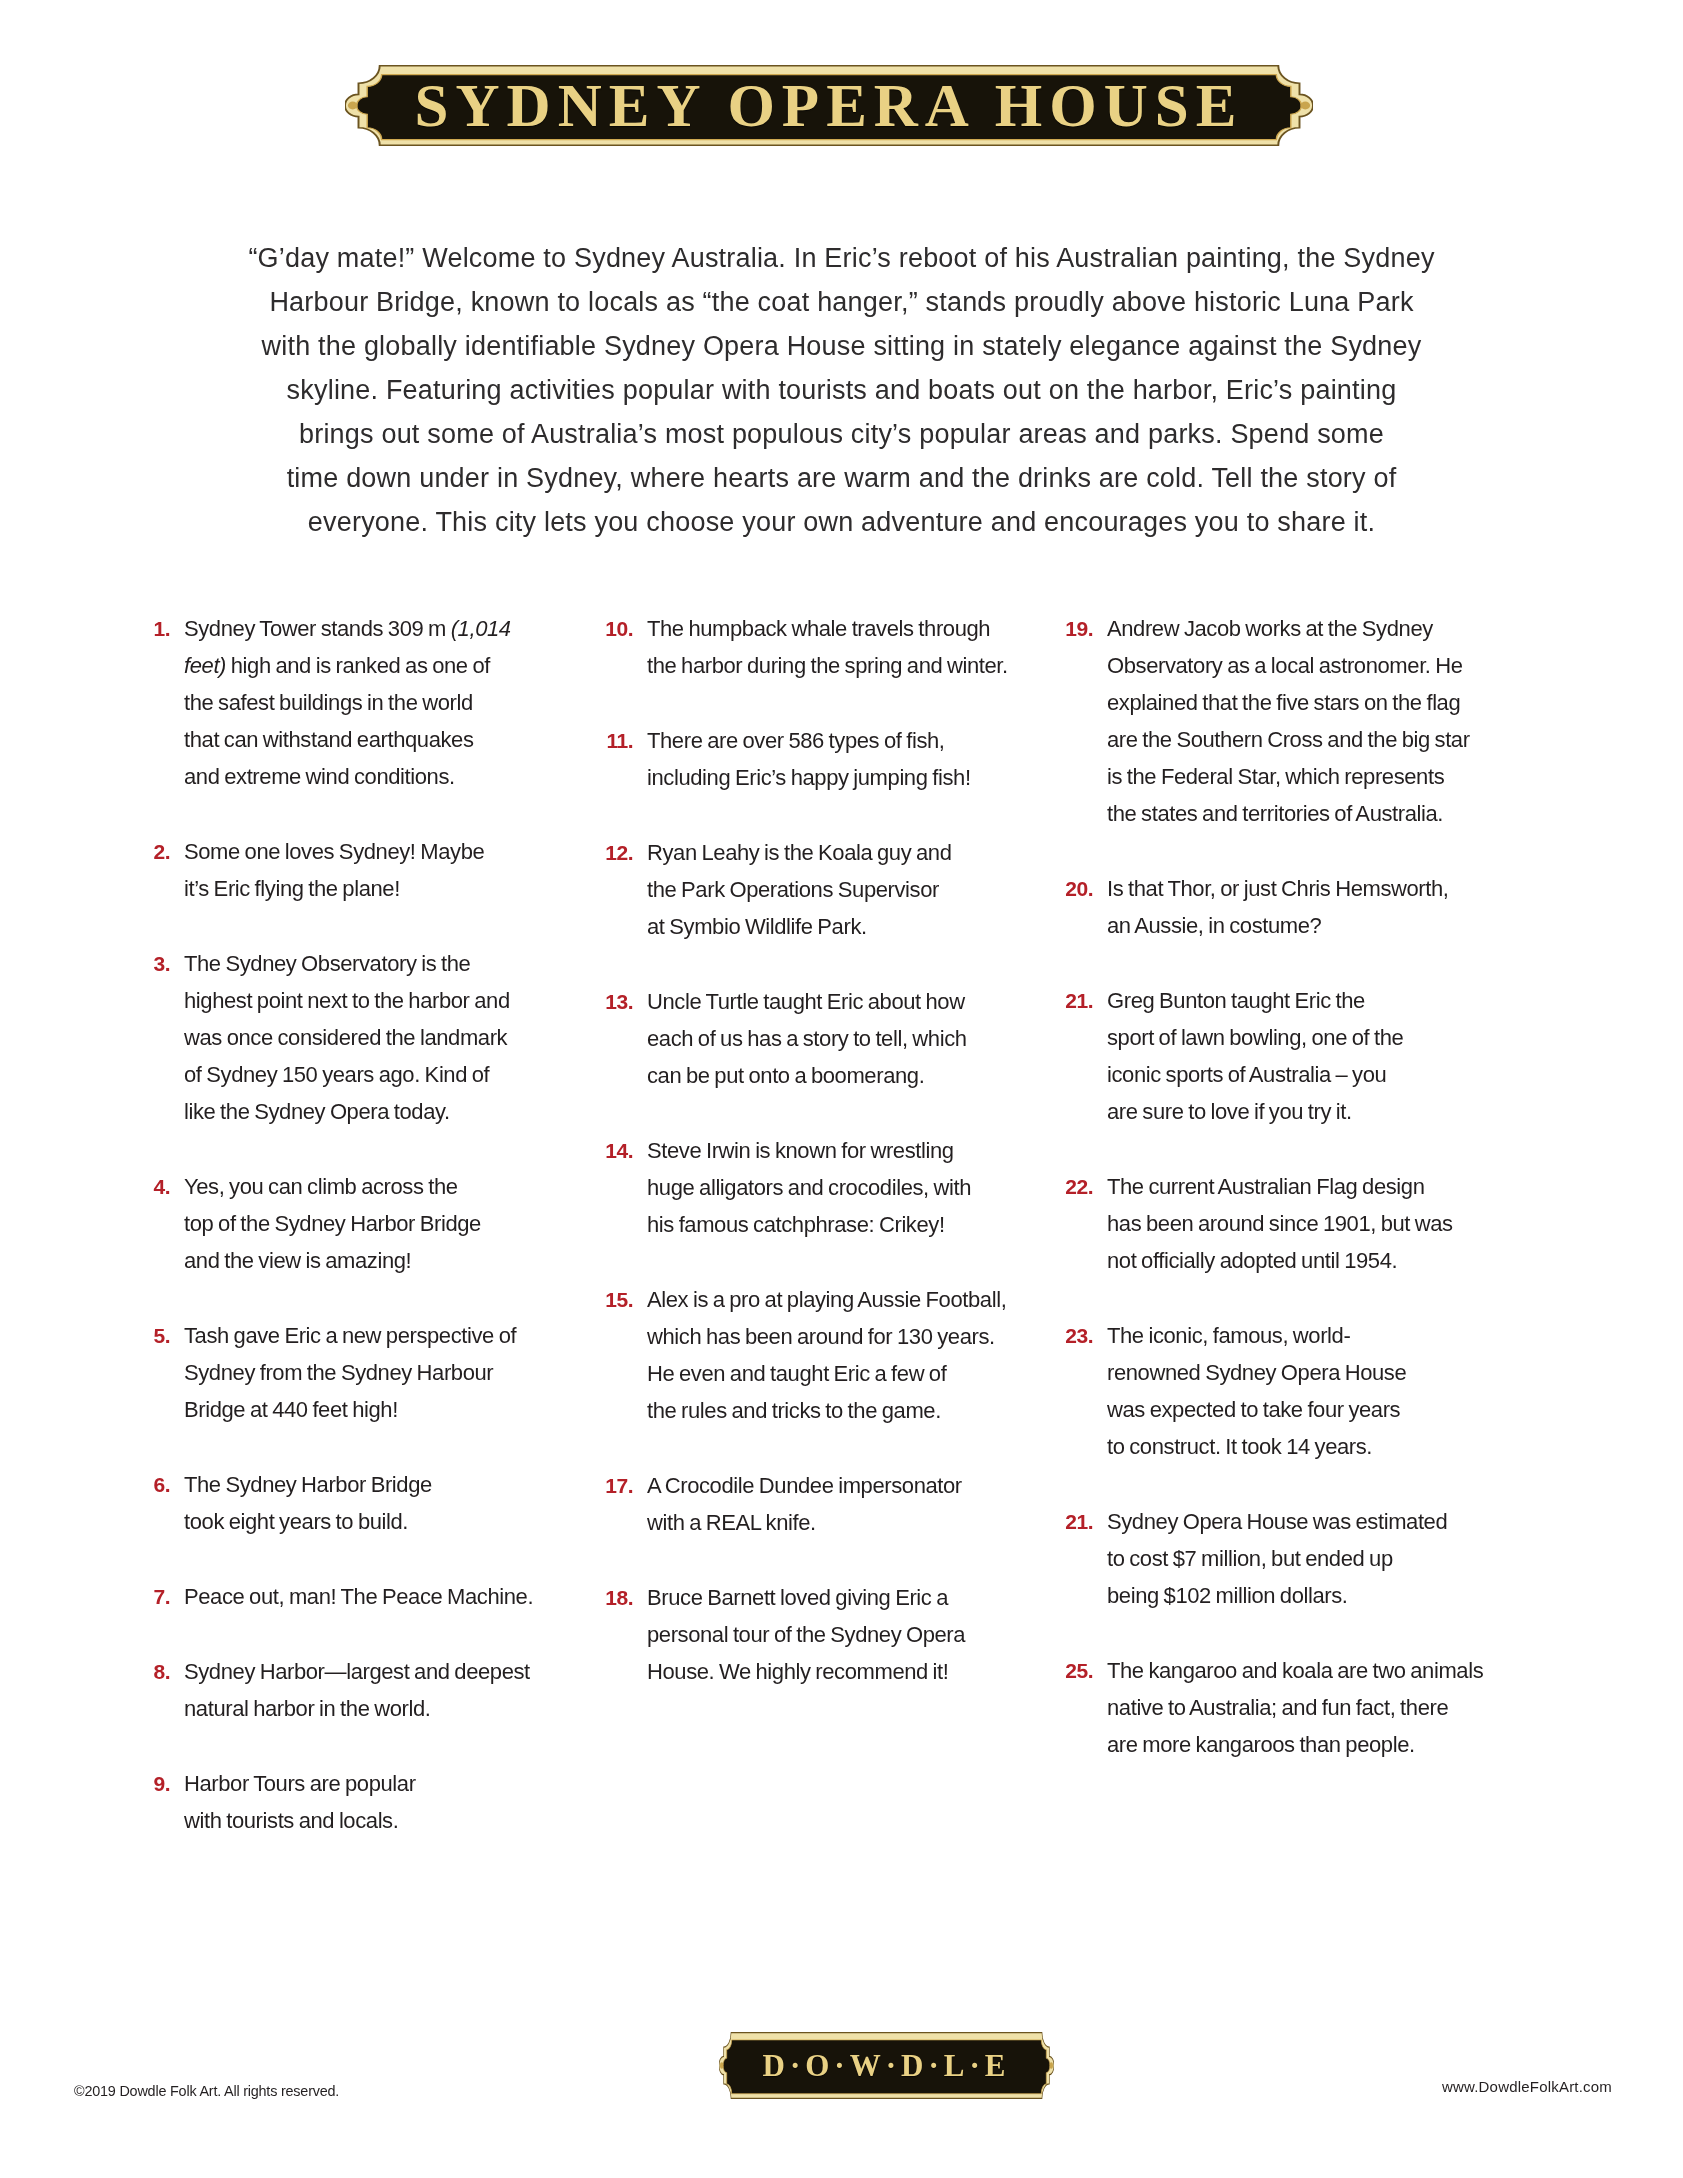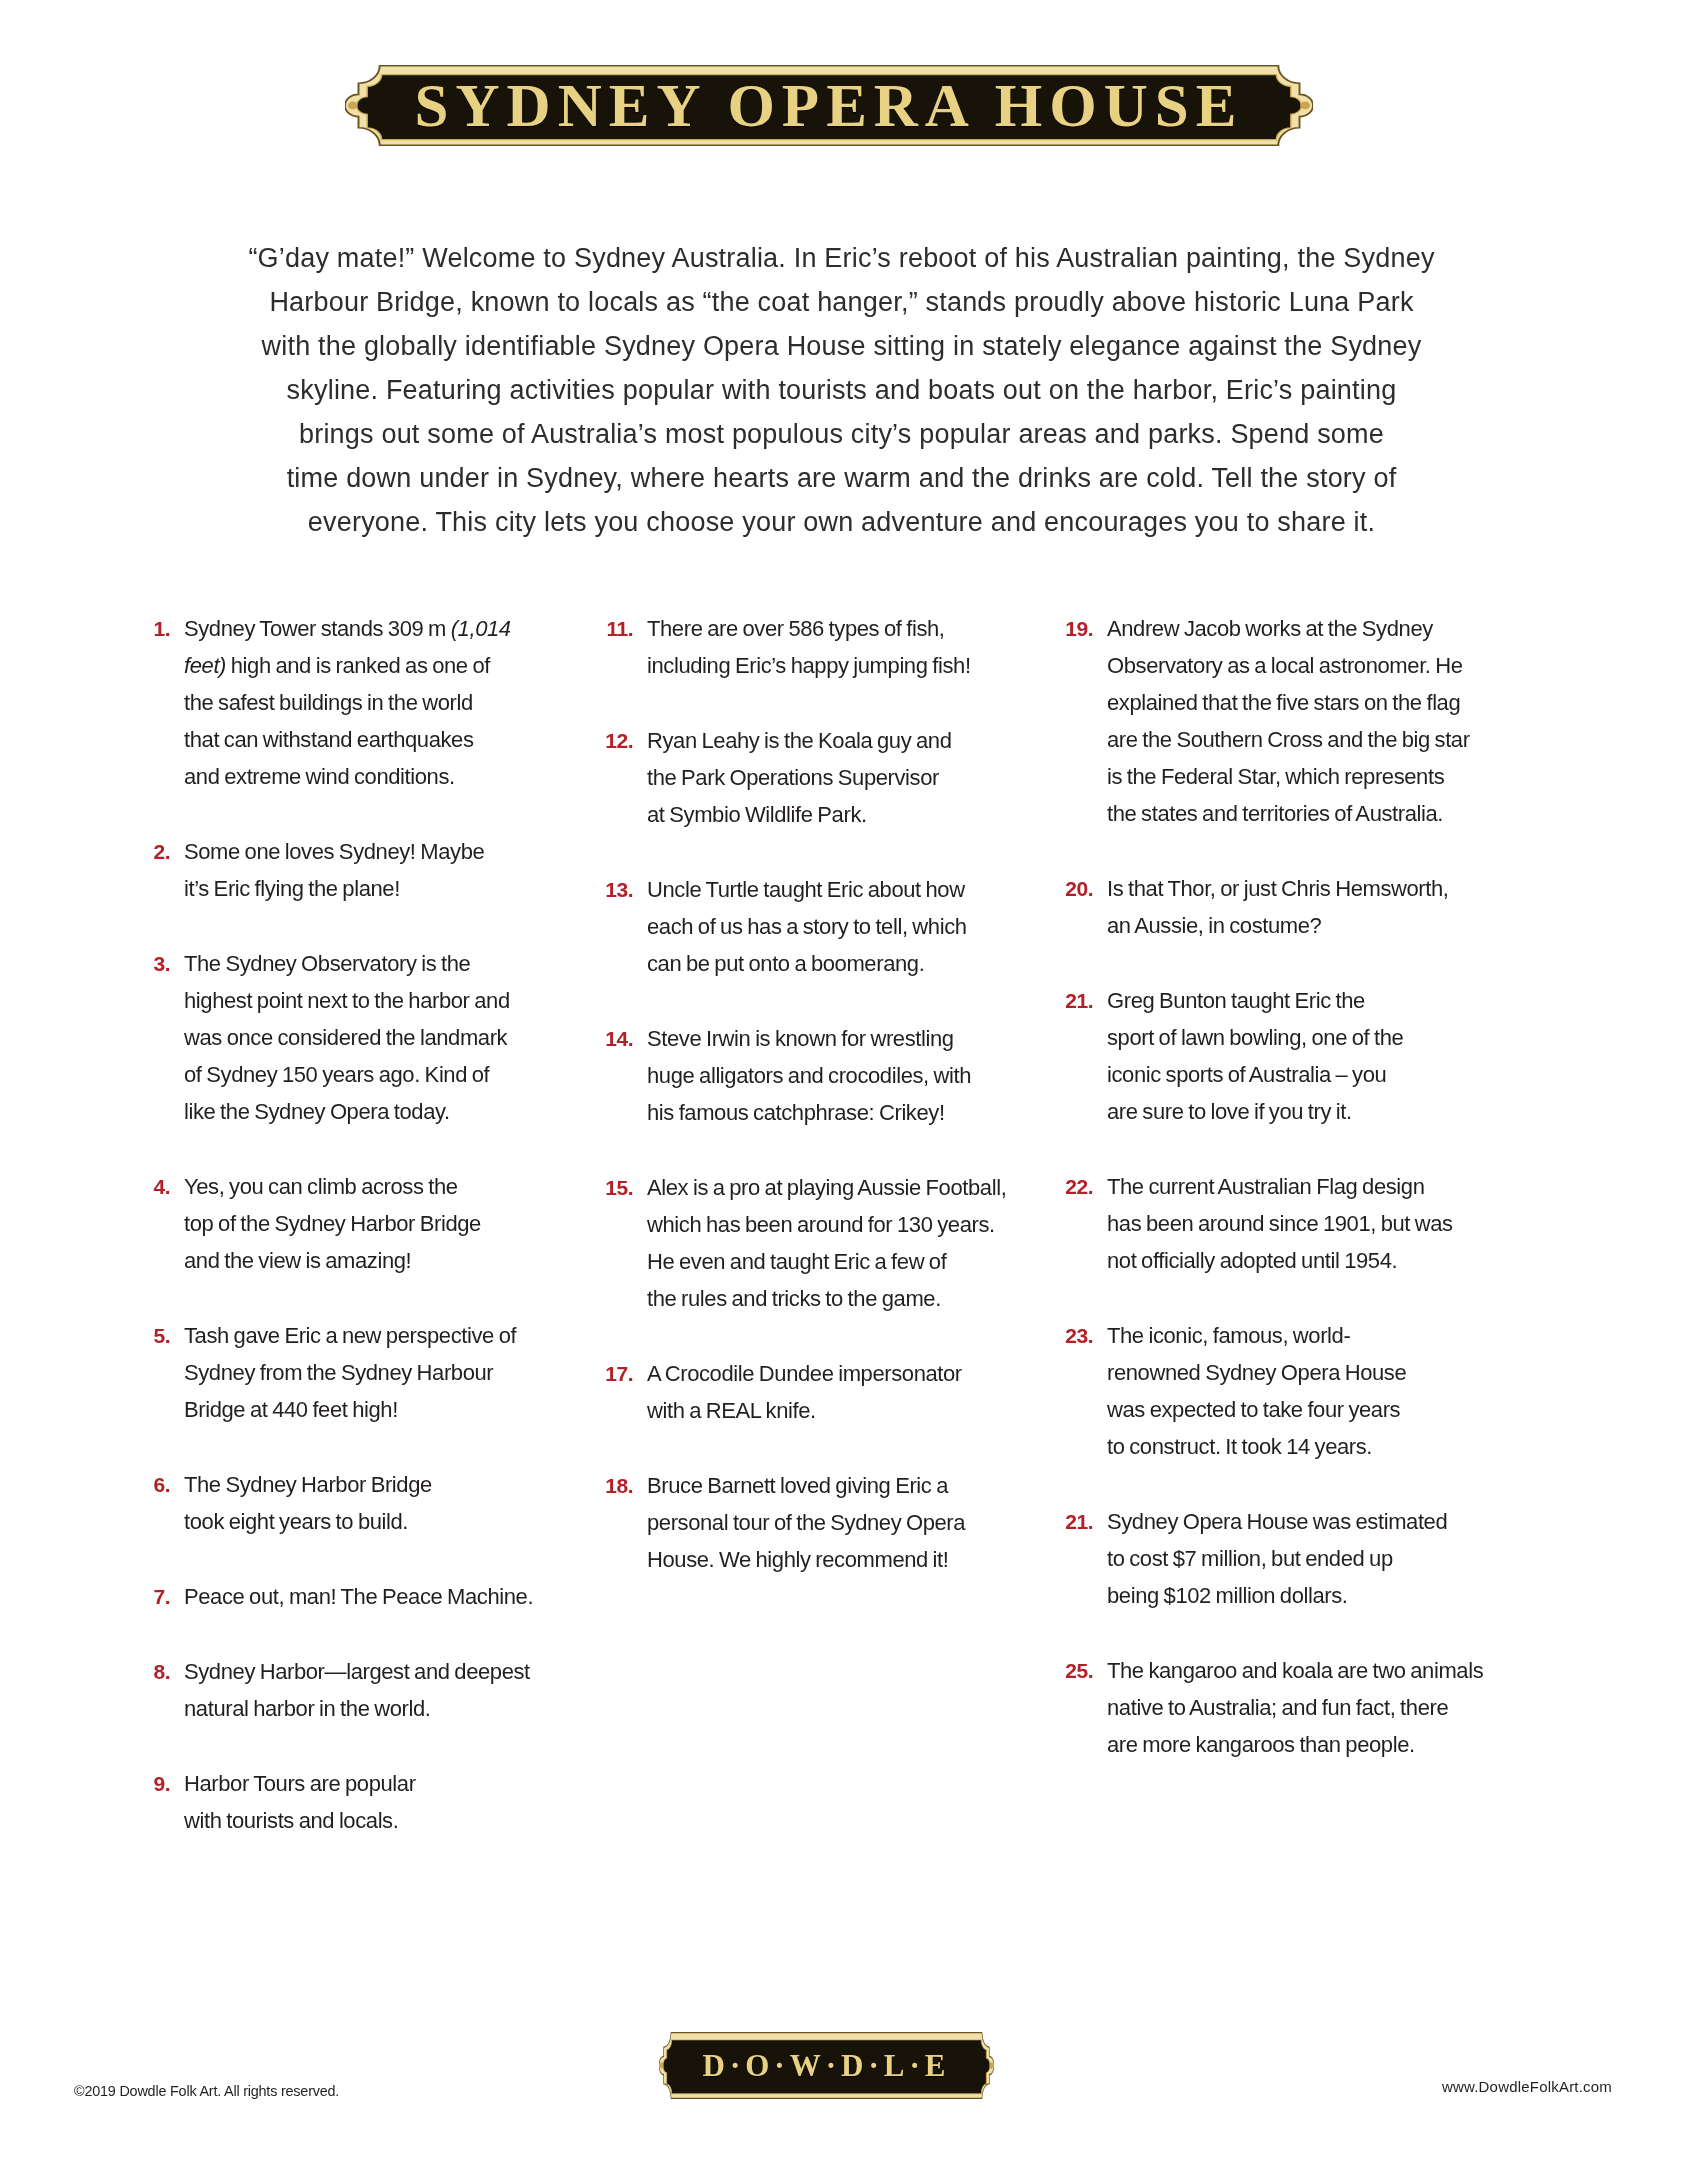--- a/index.html
+++ b/index.html
@@ -13,21 +13,21 @@
   .plaque svg { position:absolute; inset:0; width:100%; height:100%; }
   .plaque-text {
     position:relative; width:100%; height:100%;
     display:flex; align-items:center; justify-content:center;
     font-family:"Liberation Serif", serif; font-weight:bold;
     color:#e9d184; text-shadow:0 1px 1px rgba(0,0,0,0.65);
     white-space:nowrap;
   }
   .plaque-header { left:345px; top:65px; width:968px; height:81px; }
   .plaque-header .plaque-text { font-size:61px; letter-spacing:7px; padding-bottom:4px; }
-  .plaque-footer { left:659px; top:2032px; width:335px; height:67px; }
+  .plaque-footer { left:719px; top:2032px; width:335px; height:67px; }
   .plaque-footer .plaque-text { font-size:31px; letter-spacing:5px; padding-bottom:2px; }
 
   
   .intro {
     position:absolute; top:236px; left:84px; right:84px;
     text-align:center; white-space:pre-line;
     font-size:27px; line-height:44px; letter-spacing:0.2px; color:#2e2c2d;
   }
 
   
@@ -130,20 +130,25 @@
     </div>
     <div class="fact">
       <span class="fact-num">9.</span>
       <span class="fact-text">Harbor Tours are popular
 with tourists and locals.</span>
     </div>
   </div>
 
   <div class="col col-2">
     <div class="fact">
+      <span class="fact-num">10.</span>
+      <span class="fact-text">The humpback whale travels through
+the harbor during the spring and winter.</span>
+    </div>
+    <div class="fact">
       <span class="fact-num">11.</span>
       <span class="fact-text">There are over 586 types of fish,
 including Eric’s happy jumping fish!</span>
     </div>
     <div class="fact">
       <span class="fact-num">12.</span>
       <span class="fact-text">Ryan Leahy is the Koala guy and
 the Park Operations Supervisor
 at Symbio Wildlife Park.</span>
     </div>

